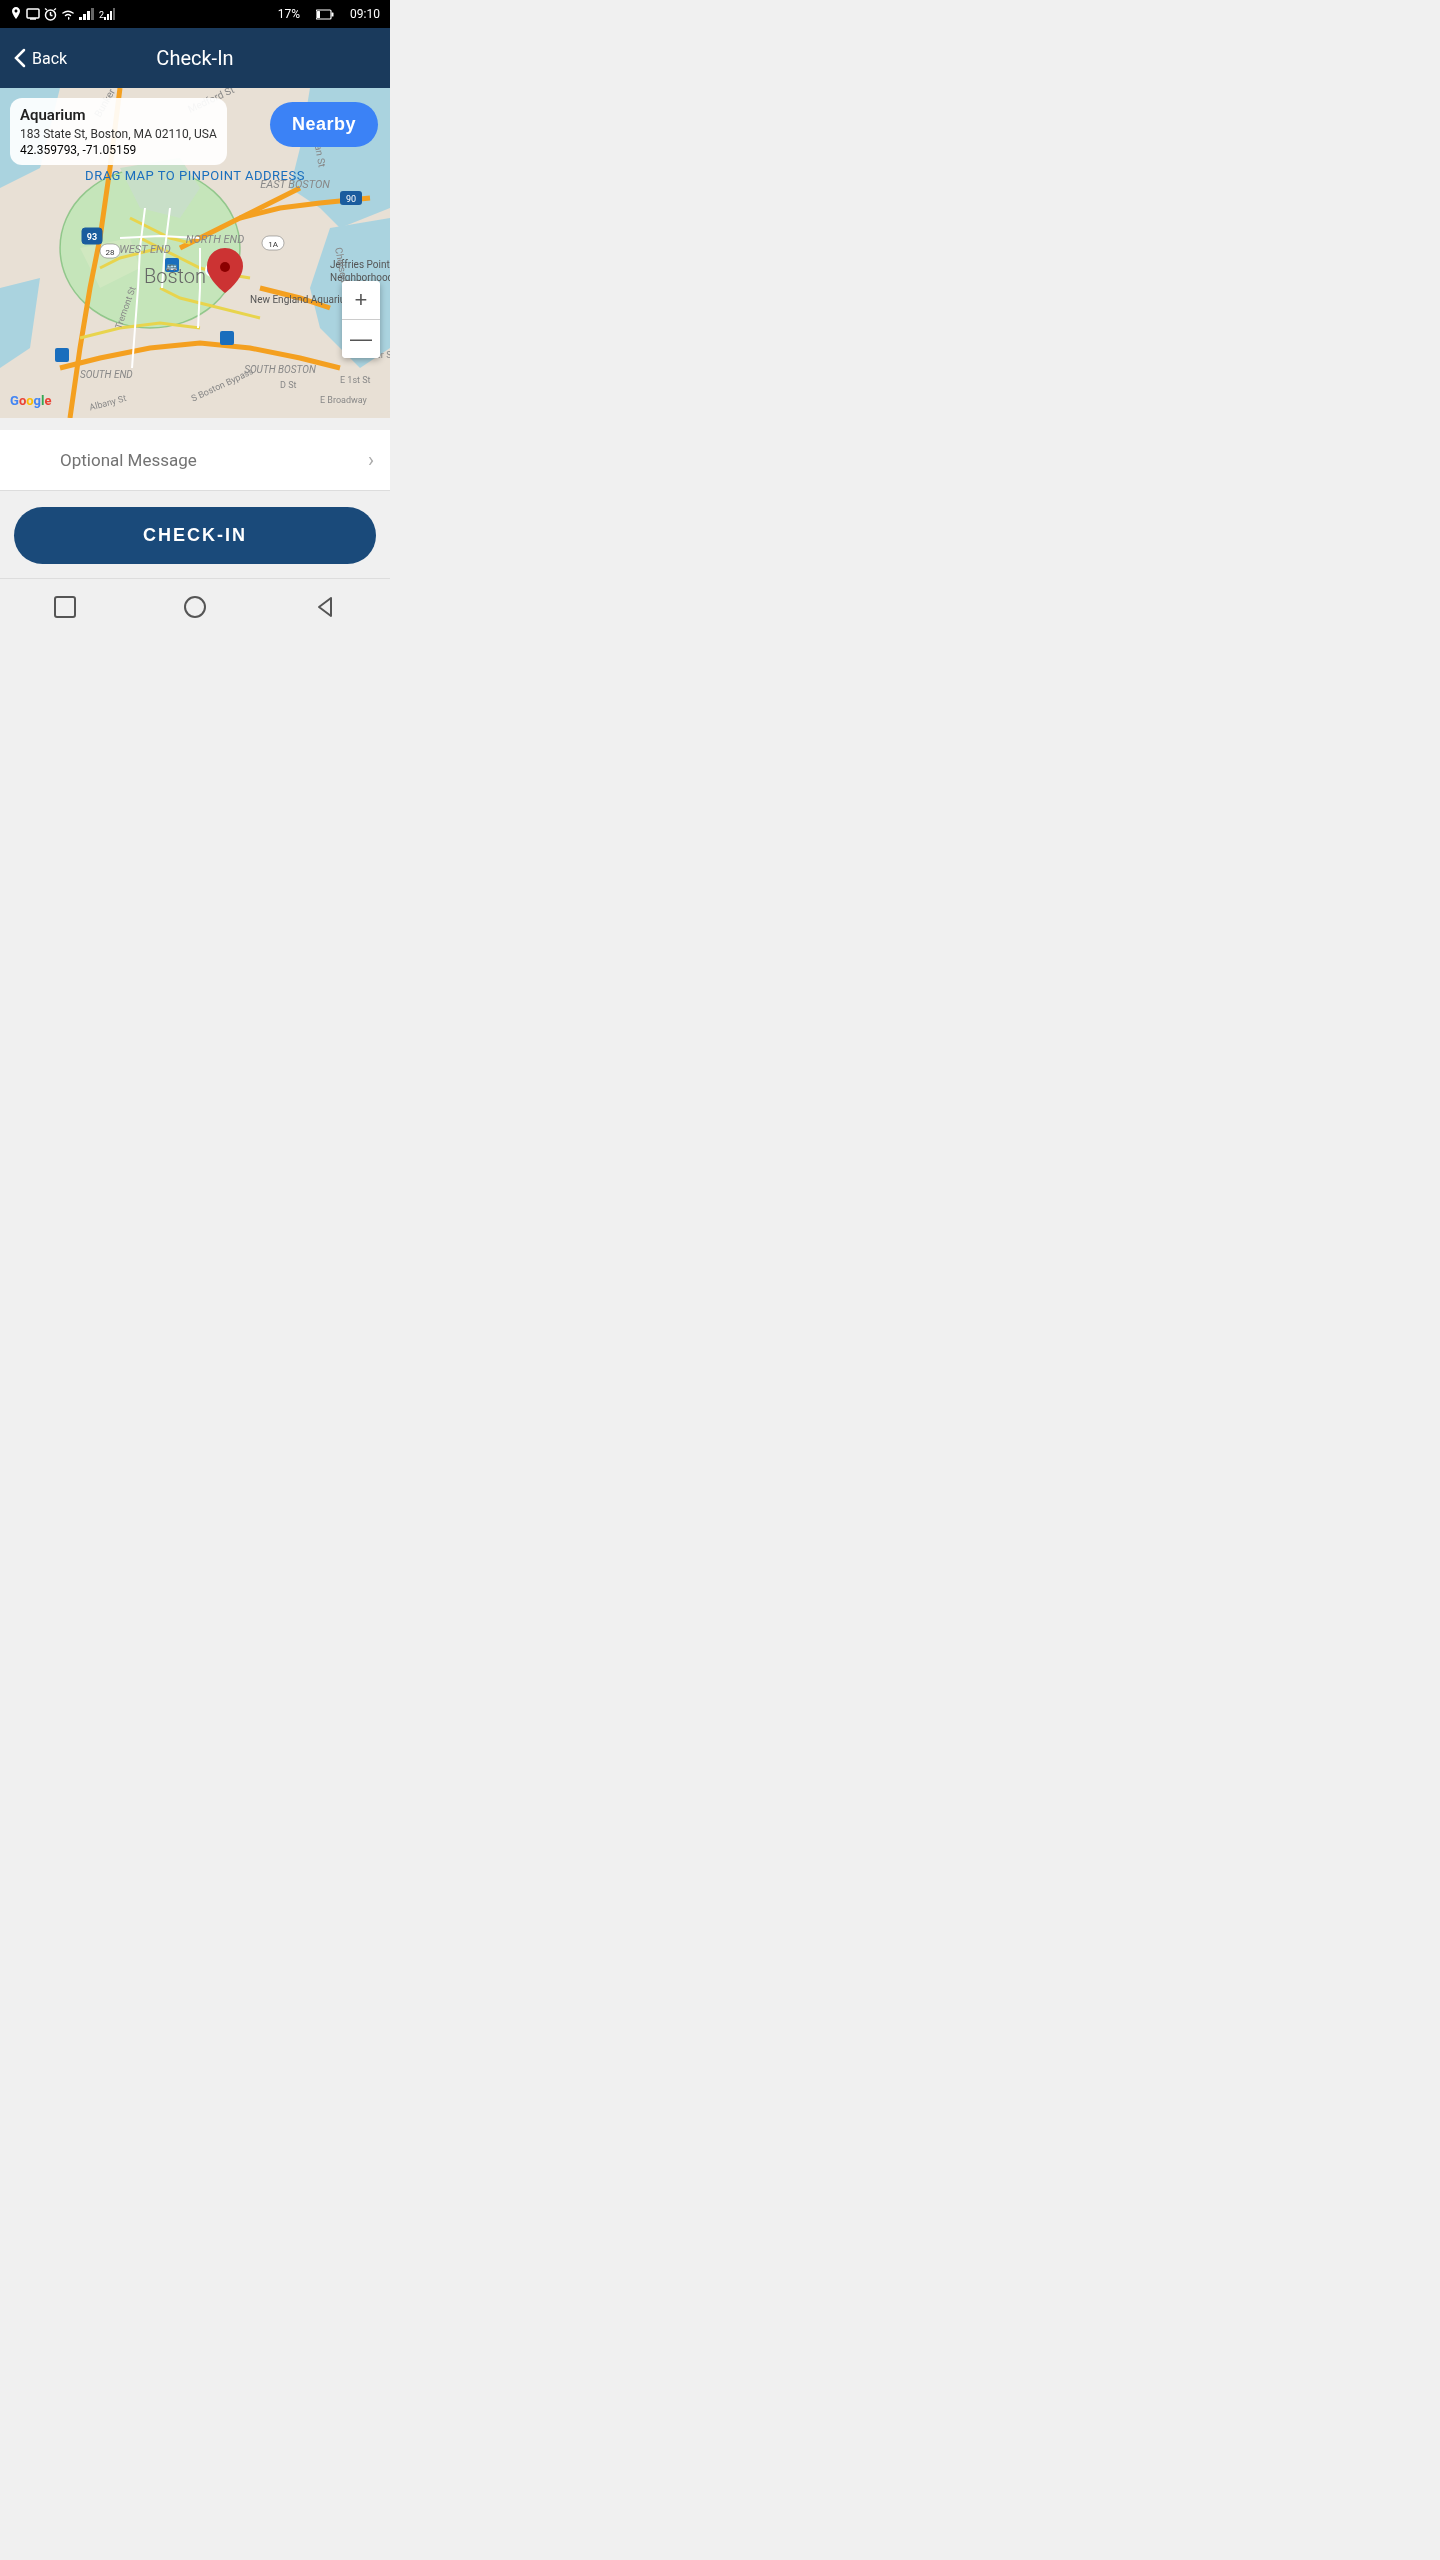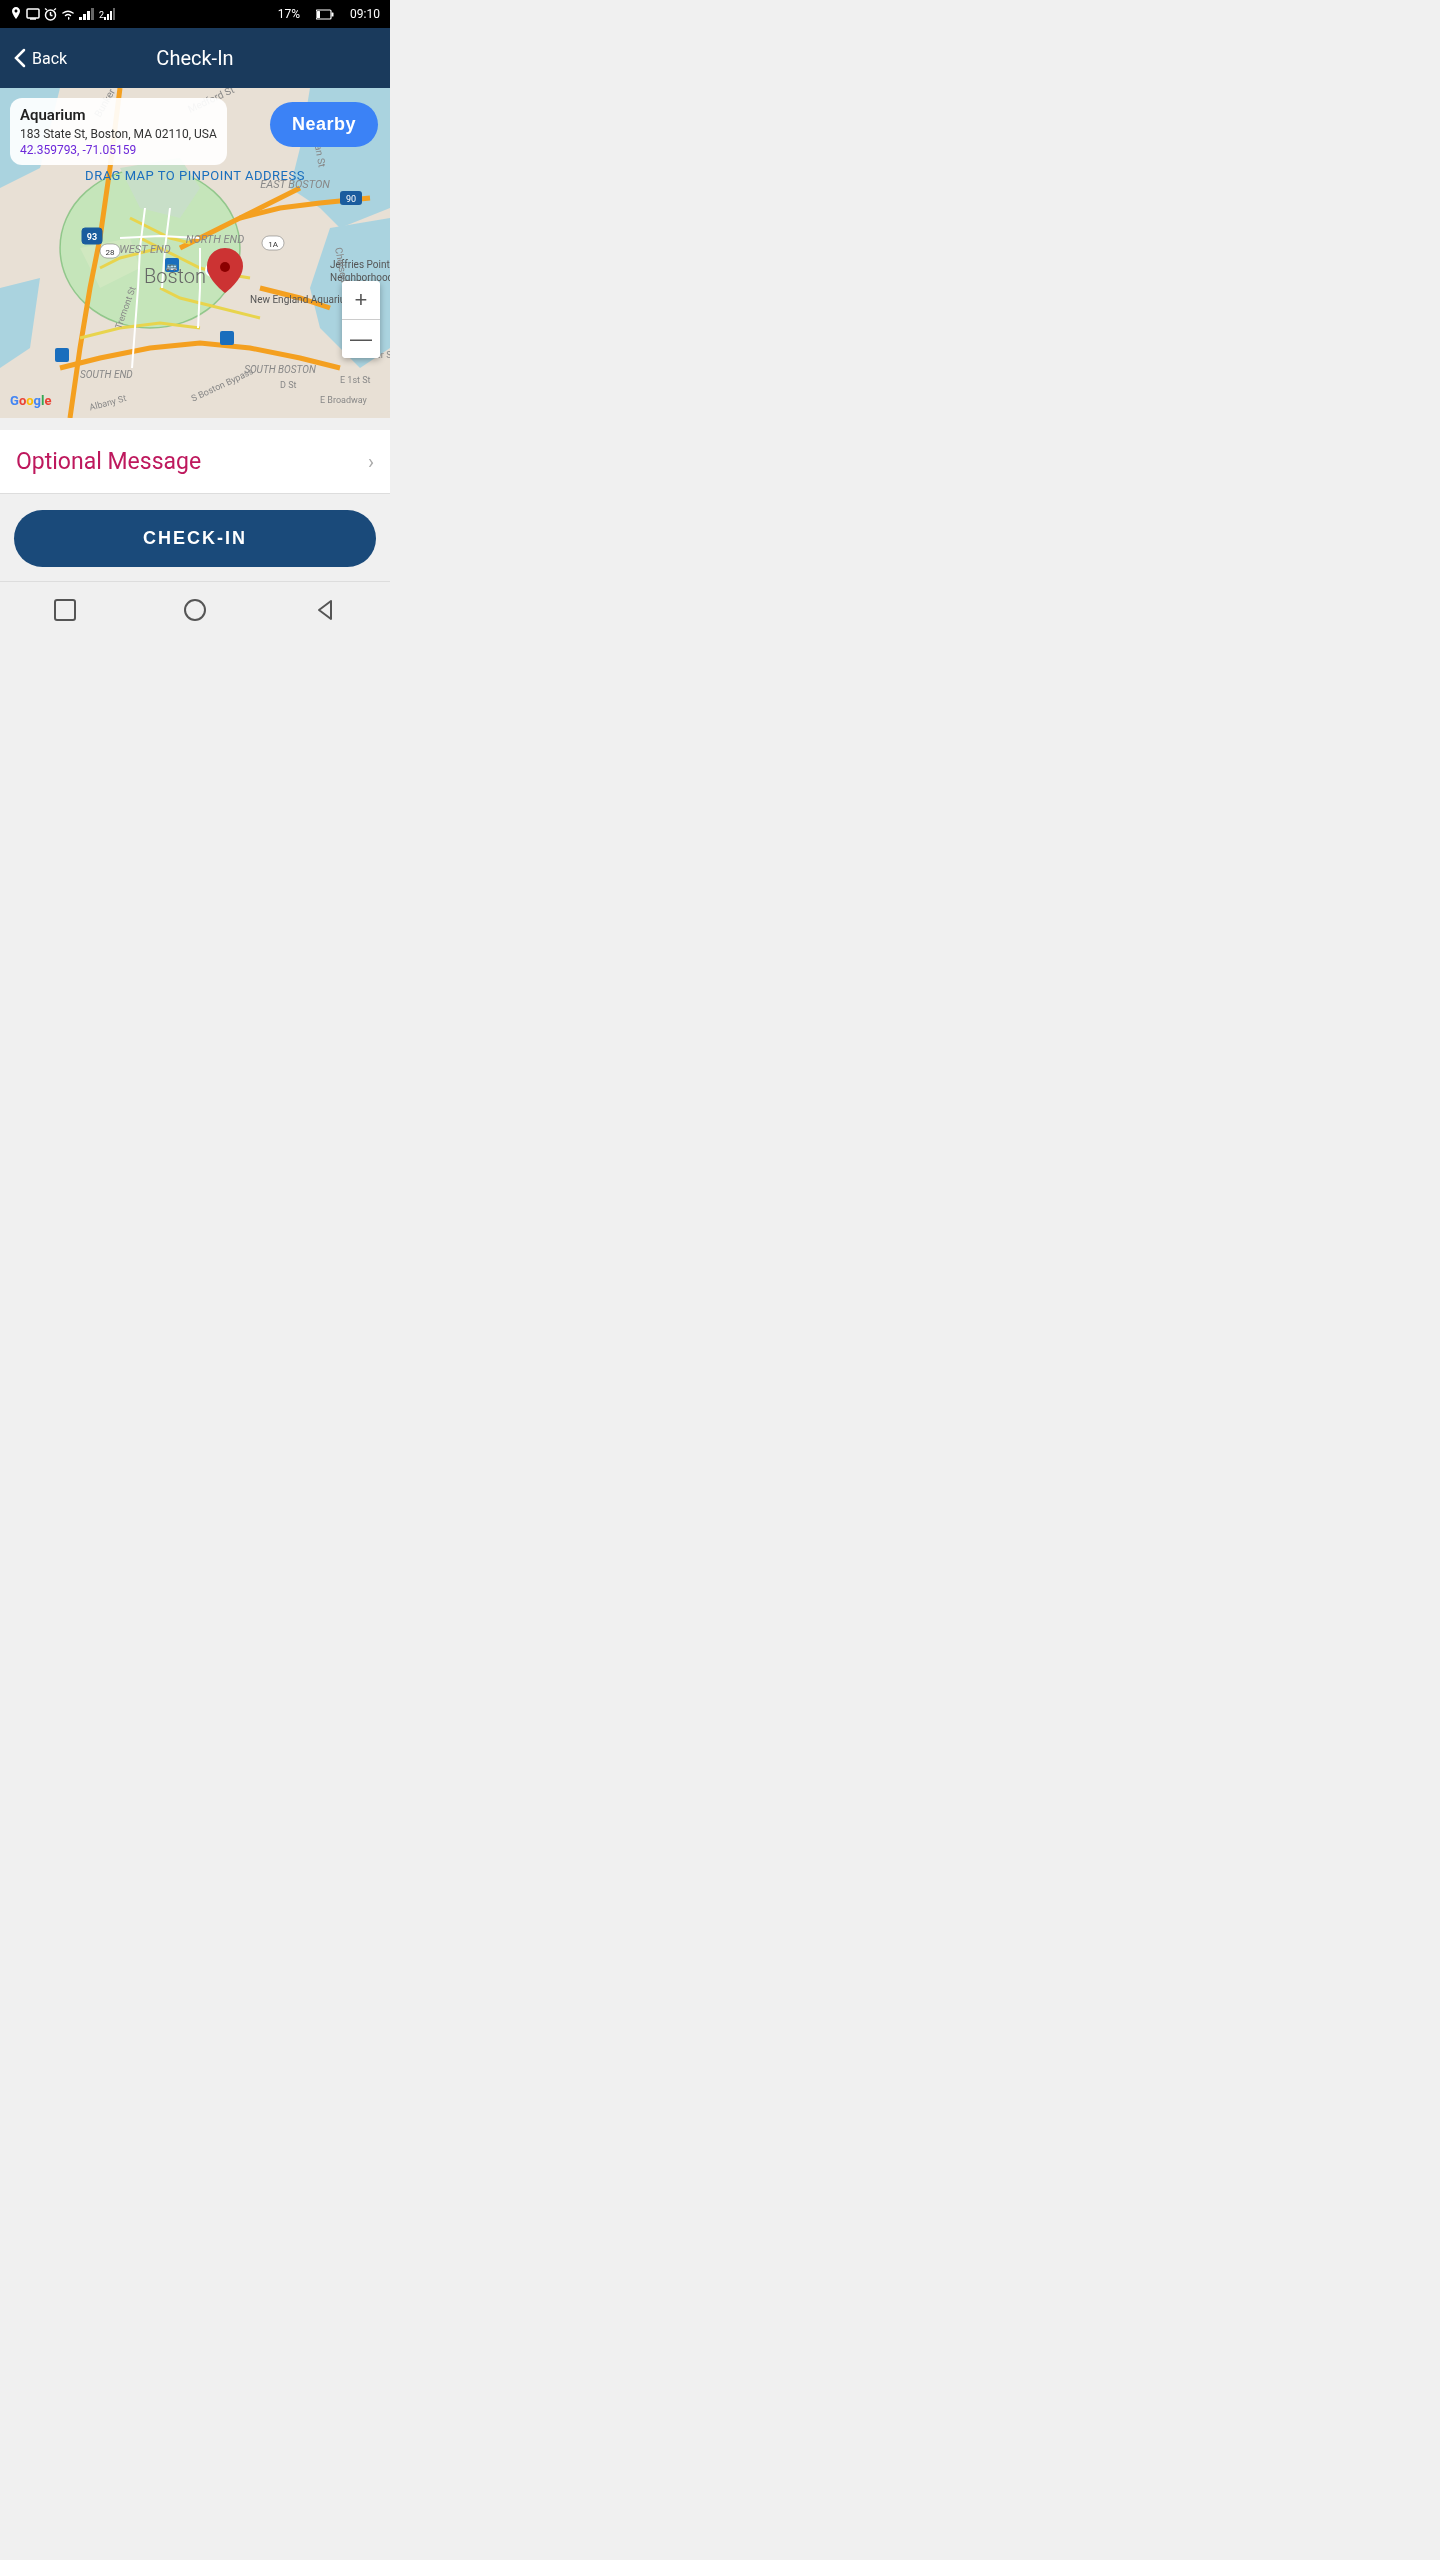--- a/index.html
+++ b/index.html
@@ -92,21 +92,21 @@
       color: #222;
     }
     .address-street {
       font-size: 12px;
       color: #333;
       margin-top: 2px;
       line-height: 1.4;
     }
     .address-coords {
       font-size: 12px;
-      color: #6d28d9;
+      color: #000000;
     }
 
     
     .nearby-btn {
       position: absolute;
       top: 14px;
       right: 12px;
       background: #3b82f6;
       color: #fff;
       border: none;
@@ -177,22 +177,23 @@
     .optional-message-row {
       background: #fff;
       margin-top: 12px;
       padding: 18px 16px;
       display: flex;
       align-items: center;
       justify-content: space-between;
       cursor: pointer;
     }
     .optional-message-label {
-      color: #be185d;
-      font-size: 23px;
+      color: #737373;
+      font-size: 17px;
+      margin-left: 44px;
     }
     .chevron-right {
       color: #aaa;
       font-size: 20px;
     }
 
     
     .divider {
       height: 1px;
       background: #ddd;

